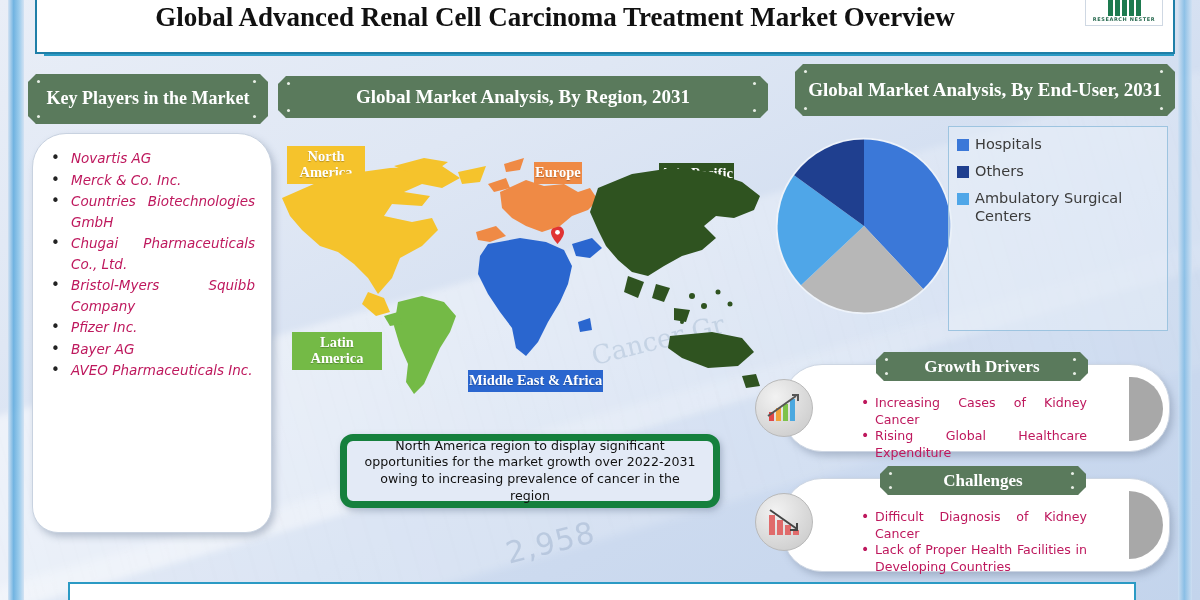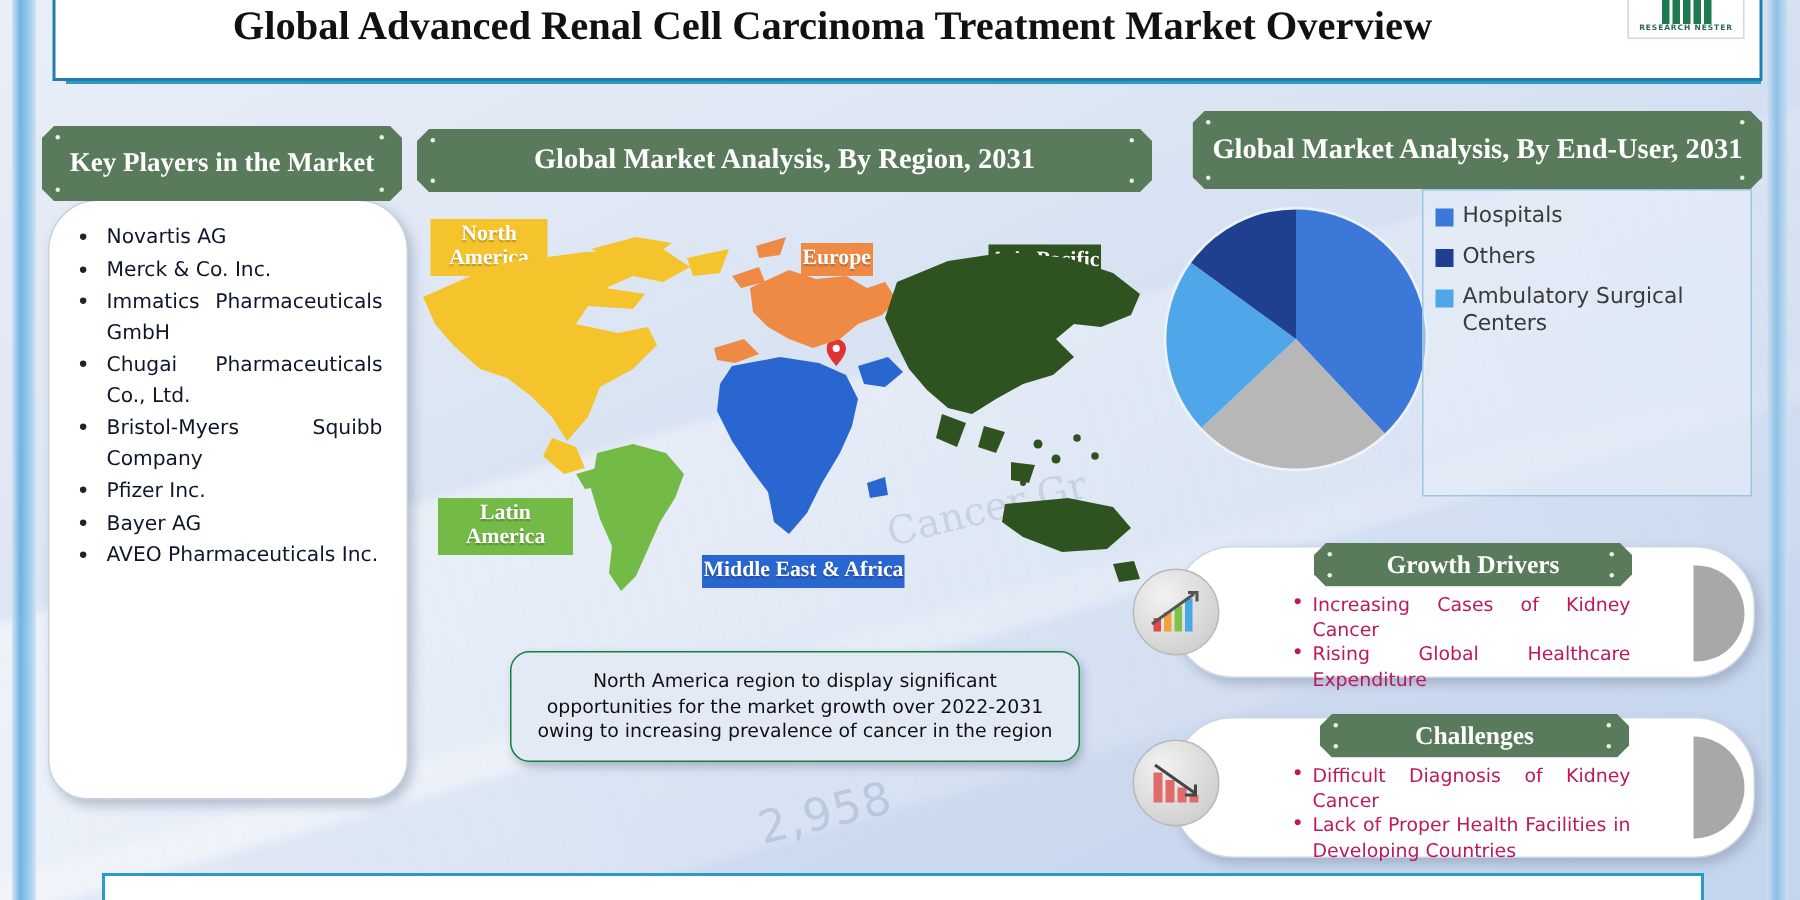--- a/index.html
+++ b/index.html
@@ -68,21 +68,20 @@
   
   .ribbon {
     position:absolute; background:#5a7a5c; color:#fff;
     font-family:"Liberation Serif", serif; font-weight:bold;
     display:flex; align-items:center; justify-content:center; text-align:center;
     box-shadow:0 2px 4px rgba(60,80,60,.35);
     z-index:4;
     clip-path: polygon(0 8px, 8px 0, calc(100% - 8px) 0, 100% 8px,
                        100% calc(100% - 8px), calc(100% - 8px) 100%,
                        8px 100%, 0 calc(100% - 8px));
-    margin-top: 10px;
   }
   .ribbon .dots { position:absolute; top:6px; bottom:6px; width:6px; display:flex; flex-direction:column; justify-content:space-between;}
   .ribbon .dots.l { left:9px; } .ribbon .dots.r { right:9px; }
   .ribbon .dots b { width:3px; height:3px; background:#e8efe6; border-radius:50%; display:block;}
 
   #rib-players { left:28px; top:74px; width:240px; height:50px; font-size:18px; line-height:1.08;}
   #rib-region  { left:278px; top:76px; width:490px; height:42px; font-size:19px;}
   #rib-enduser { left:795px; top:64px; width:380px; height:52px; font-size:19px; line-height:1.1;}
   #rib-growth  { left:876px; top:352px; width:212px; height:29px; font-size:17px;}
   #rib-chall   { left:880px; top:466px; width:206px; height:29px; font-size:17px;}
@@ -90,23 +89,23 @@
   
   .players-card {
     position:absolute; left:32px; top:133px; width:240px; height:400px;
     background:#fff; border:1px solid #c8d2e0;
     border-radius:34px 34px 26px 26px;
     box-shadow:3px 4px 7px rgba(120,135,160,.45);
     padding:14px 10px 10px 6px; z-index:3;
   }
   .players-list { list-style:none; }
   .players-list li {
-    position:relative; padding-left:32px; font-size:13.5px; color:#0f172a;
+    position:relative; padding-left:32px; font-size:13.5px; color:#be185d;
     line-height:1.52; margin-bottom:1px;
-    text-align:justify; padding-right:6px;
+    text-align:justify; padding-right:6px;font-style:italic;
   }
   .players-list li::before {
     content:"\2022"; position:absolute; left:12px; top:-1px; font-size:15px; color:#222;
   }
 
   
   .map-panel { position:absolute; left:272px; top:126px; width:500px; height:300px; z-index:2;}
   .map-svg { width:100%; height:100%; display:block; }
   .map-tag {
     position:absolute; color:#fff; font-family:"Liberation Serif",serif; font-weight:bold;
@@ -117,21 +116,21 @@
   #tag-eu  { left:534px; top:162px; background:#ef8a45; }
   #tag-ap  { left:659px; top:163px; background:#2f5320; }
   #tag-la  { left:292px; top:332px; background:#74ba46; width:90px; }
   #tag-mea { left:468px; top:370px; background:#2a66cf; }
 
   .pin { position:absolute; width:13px; height:18px; }
 
   
   .callout {
     position:absolute; left:340px; top:434px; width:380px; height:74px;
-    background:#e3eaf6; border:1px solid #15803d; border-radius:13px;
+    background:#e3eaf6; border:7px solid #15803d; border-radius:13px;
     box-shadow:2px 3px 6px rgba(120,135,160,.5);
     display:flex; align-items:center; justify-content:center;
     padding:4px 12px; z-index:3;
   }
   .callout p { font-size:12.6px; color:#111; text-align:center; line-height:1.33;}
 
   
   .pie-panel {
     position:absolute; left:762px; top:126px; width:406px; height:216px; z-index:3;
   }
@@ -234,21 +233,21 @@
   <span class="dots r">
       <b></b>
       <b></b>
     </span>
 </div>
 
 <div class="players-card">
   <ul class="players-list">
     <li>Novartis AG</li>
     <li>Merck &amp; Co. Inc.</li>
-    <li>Immatics Pharmaceuticals GmbH</li>
+    <li>Countries Biotechnologies GmbH</li>
     <li>Chugai Pharmaceuticals Co., Ltd.</li>
     <li>Bristol-Myers Squibb Company</li>
     <li>Pfizer Inc.</li>
     <li>Bayer AG</li>
     <li>AVEO Pharmaceuticals Inc.</li>
   </ul>
 </div>
 
 <div class="map-panel">
   <svg class="map-svg" viewBox="0 0 500 300">

